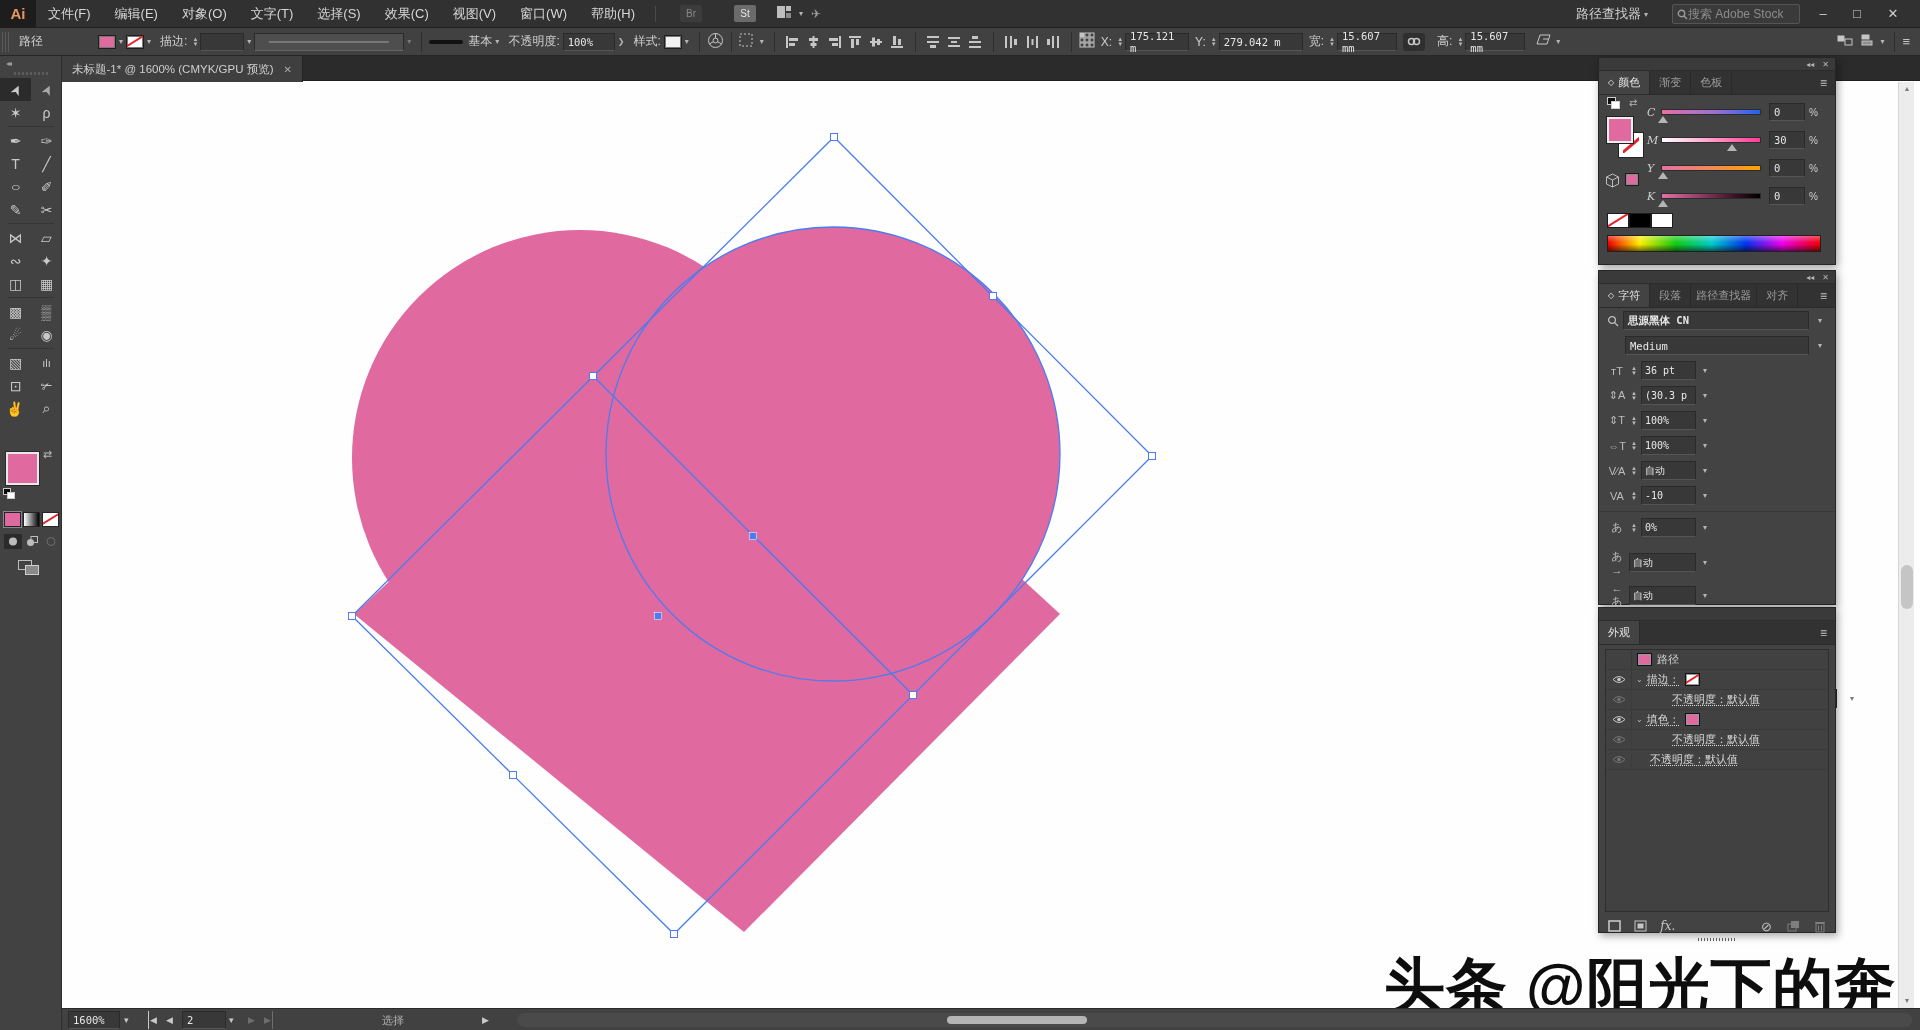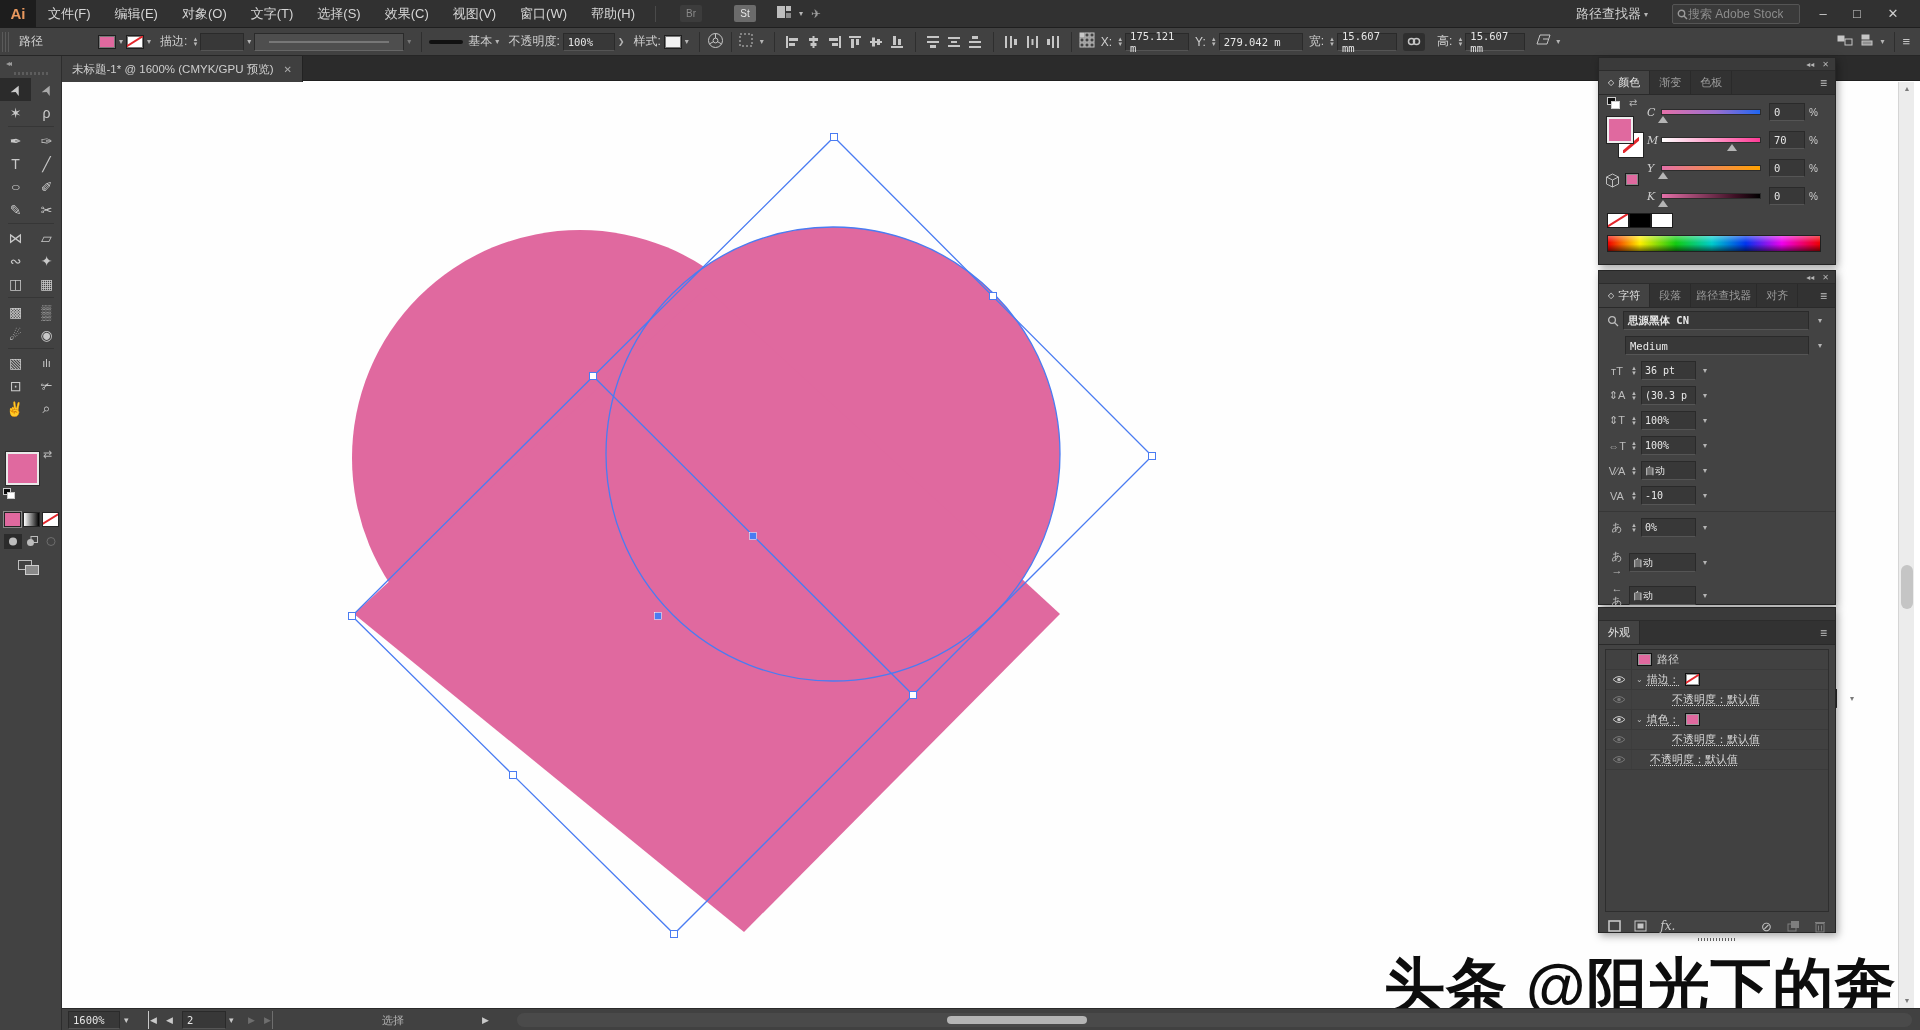--- a/index.html
+++ b/index.html
@@ -634,21 +634,21 @@
           <div class="thumb" style="left:-4px"></div>
         </div>
       <div class="field cp-val">0</div>
       <span class="cp-pct">%</span>
     </div>
     <div class="cp-slider" style="top:36px">
       <span class="cp-lab">M</span>
       <div class="trk trkM">
           <div class="thumb" style="left:65px"></div>
         </div>
-      <div class="field cp-val">70</div>
+      <div class="field cp-val">30</div>
       <span class="cp-pct">%</span>
     </div>
     <div class="cp-slider" style="top:64px">
       <span class="cp-lab">Y</span>
       <div class="trk trkY">
           <div class="thumb" style="left:-4px"></div>
         </div>
       <div class="field cp-val">0</div>
       <span class="cp-pct">%</span>
     </div>

